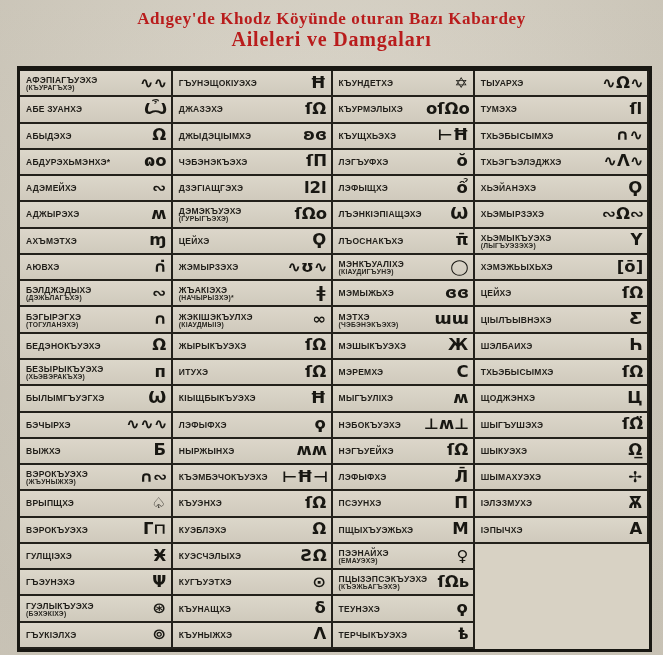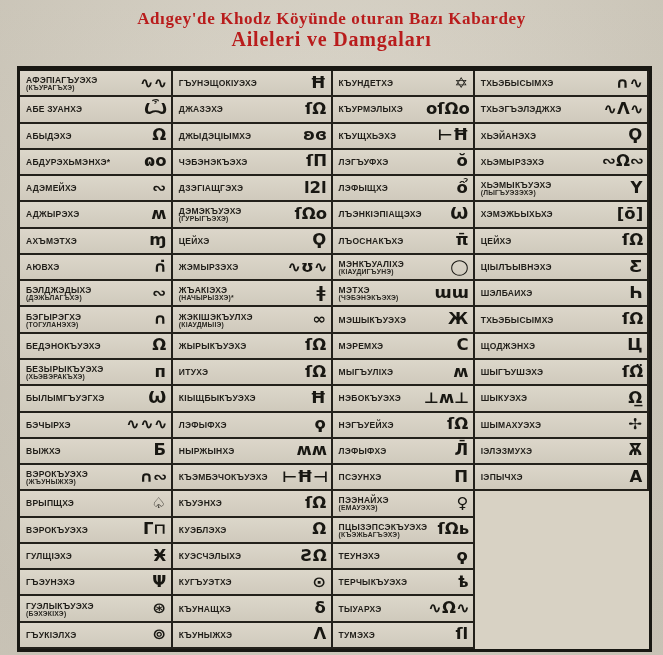--- a/index.html
+++ b/index.html
@@ -384,20 +384,26 @@
     </div>
     <div class="cell">
       <div class="nm">
         <span class="n">МЭНКЪУАЛIХЭ</span>
         <span class="s">(КIАУДИГЪУНЭ)</span>
       </div>
       <span class="sym">◯</span>
     </div>
     <div class="cell">
       <div class="nm">
+        <span class="n">МЭМЫЖЬХЭ</span>
+      </div>
+      <span class="sym">ɞɞ</span>
+    </div>
+    <div class="cell">
+      <div class="nm">
         <span class="n">МЭТХЭ</span>
         <span class="s">(ЧЭБЭНЭКЪЭХЭ)</span>
       </div>
       <span class="sym">ɯɯ</span>
     </div>
     <div class="cell">
       <div class="nm">
         <span class="n">МЭШЫКЪУЭХЭ</span>
       </div>
       <span class="sym">Ж</span>
@@ -430,20 +436,26 @@
       <div class="nm">
         <span class="n">ЛЭФЫФХЭ</span>
       </div>
       <span class="sym">Л̄</span>
     </div>
     <div class="cell">
       <div class="nm">
         <span class="n">ПСЭУНХЭ</span>
       </div>
       <span class="sym">П</span>
+    </div>
+    <div class="cell">
+      <div class="nm">
+        <span class="n">ПЩЫХЪУЭЖЬХЭ</span>
+      </div>
+      <span class="sym">М</span>
     </div>
     <div class="cell">
       <div class="nm">
         <span class="n">ПЭЭНАЙХЭ</span>
         <span class="s">(ЕМАУЭХЭ)</span>
       </div>
       <span class="sym">♀</span>
     </div>
     <div class="cell">
       <div class="nm">

